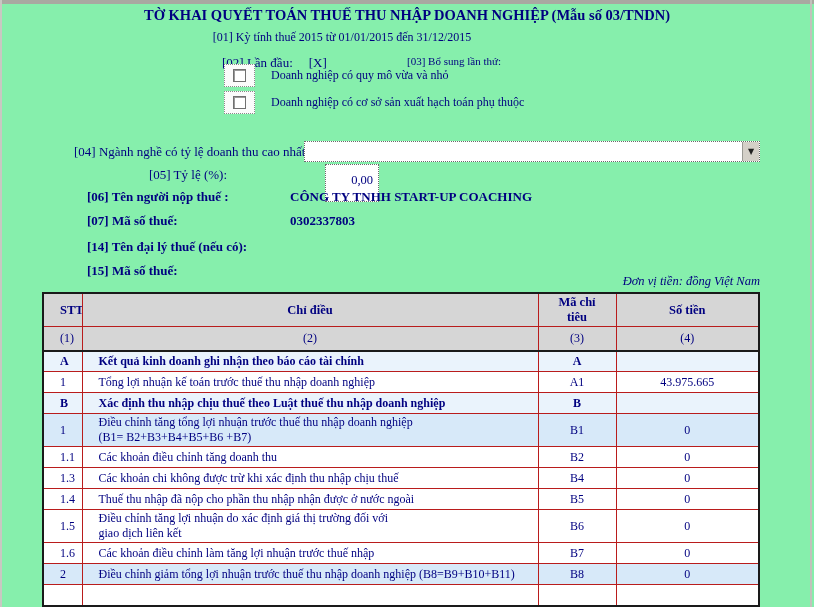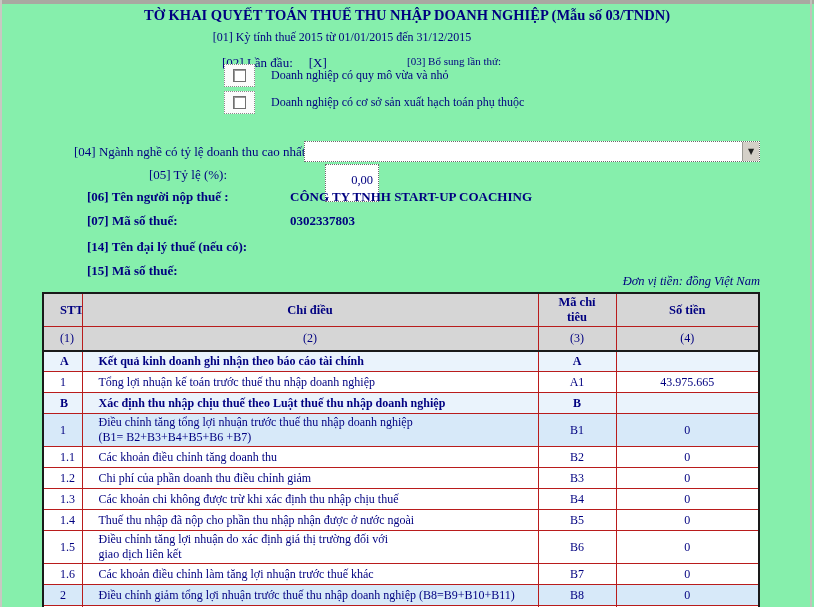--- a/index.html
+++ b/index.html
@@ -168,26 +168,20 @@
       <td class="code">B1</td>
       <td class="amt">0</td>
     </tr>
     <tr class="row">
       <td class="stt">1.1</td>
       <td>Các khoản điều chỉnh tăng doanh thu</td>
       <td class="code">B2</td>
       <td class="amt">0</td>
     </tr>
     <tr class="row">
-      <td class="stt">1.2</td>
-      <td>Chi phí của phần doanh thu điều chỉnh giảm</td>
-      <td class="code">B3</td>
-      <td class="amt">0</td>
-    </tr>
-    <tr class="row">
       <td class="stt">1.3</td>
       <td>Các khoản chi không được trừ khi xác định thu nhập chịu thuế</td>
       <td class="code">B4</td>
       <td class="amt">0</td>
     </tr>
     <tr class="row">
       <td class="stt">1.4</td>
       <td>Thuế thu nhập đã nộp cho phần thu nhập nhận được ở nước ngoài</td>
       <td class="code">B5</td>
       <td class="amt">0</td>
@@ -196,21 +190,21 @@
       <td class="stt">1.5</td>
       <td>
             <span class="cell-line">Điều chỉnh tăng lợi nhuận do xác định giá thị trường đối với</span>
             <span class="cell-line">giao dịch liên kết</span>
           </td>
       <td class="code">B6</td>
       <td class="amt">0</td>
     </tr>
     <tr class="row">
       <td class="stt">1.6</td>
-      <td>Các khoản điều chỉnh làm tăng lợi nhuận trước thuế khác</td>
+      <td>Các khoản điều chỉnh làm tăng lợi nhuận trước thuế nhập</td>
       <td class="code">B7</td>
       <td class="amt">0</td>
     </tr>
     <tr class="row highlight">
       <td class="stt">2</td>
       <td>Điều chỉnh giảm tổng lợi nhuận trước thuế thu nhập doanh nghiệp (B8=B9+B10+B11)</td>
       <td class="code">B8</td>
       <td class="amt">0</td>
     </tr>
     <tr class="row">

